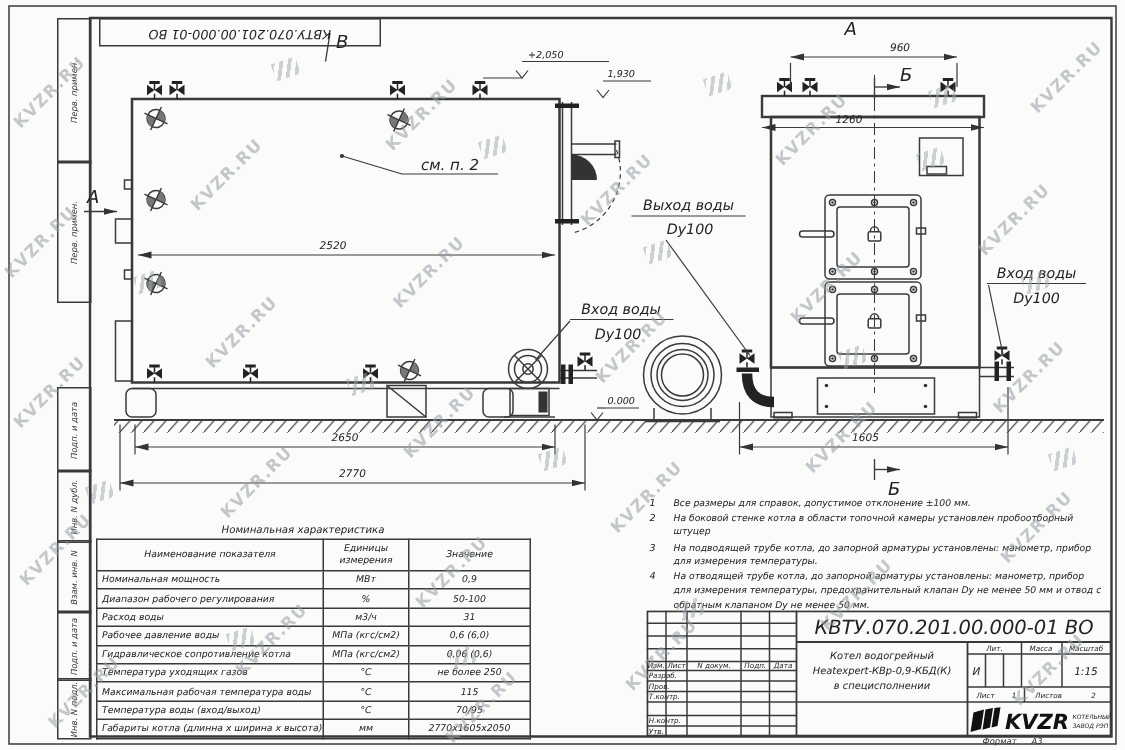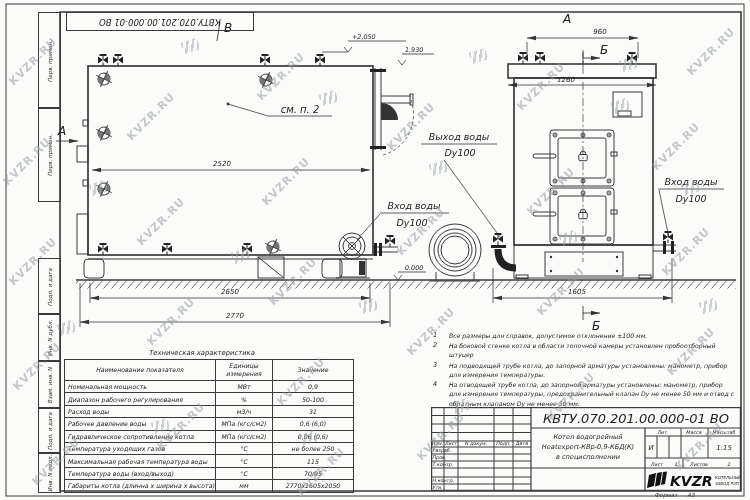--- a/index.html
+++ b/index.html
@@ -338,21 +338,21 @@
     <span>Взам. инв. N</span>
   </div>
 <div class="col-box" style="top:407px;height:45px;">
     <span>Подп. и дата</span>
   </div>
 <div class="col-box" style="top:452px;height:39px;">
     <span>Инв. N подл.</span>
   </div>
 
 <div class="spec">
-  <div class="spec-title">Техническая характеристика</div>
+  <div class="spec-title">Номинальная характеристика</div>
   <table class="spec-t">
     <tbody>
         <tr class="hd">
       <td class="c1">Наименование показателя</td>
       <td class="c2">Единицы измерения</td>
       <td class="c3">Значение</td>
     </tr>
     <tr>
           <td class="c1">Номинальная мощность</td>
           <td class="c2">МВт</td>

